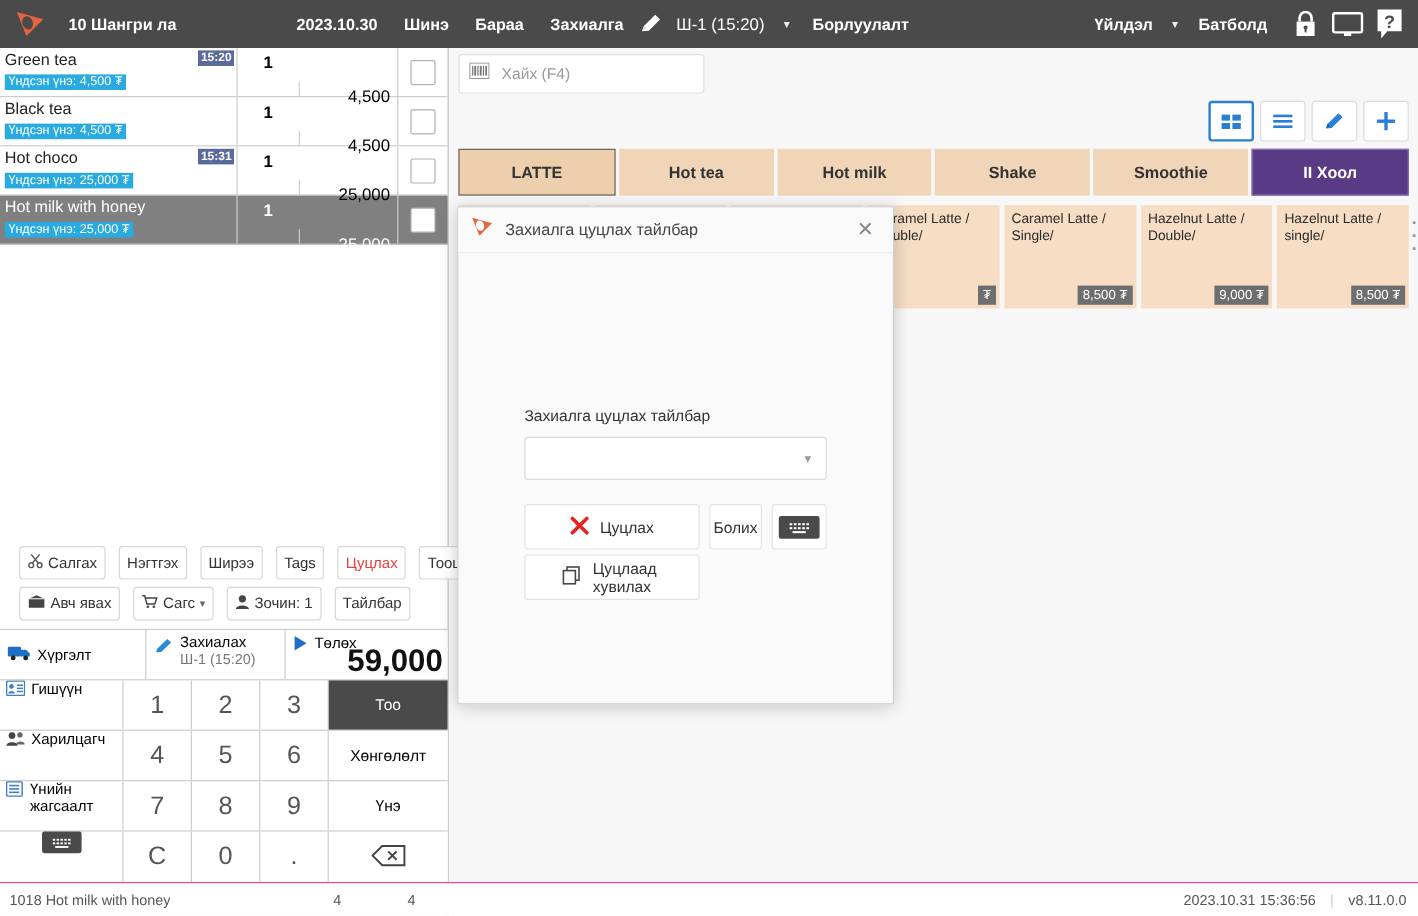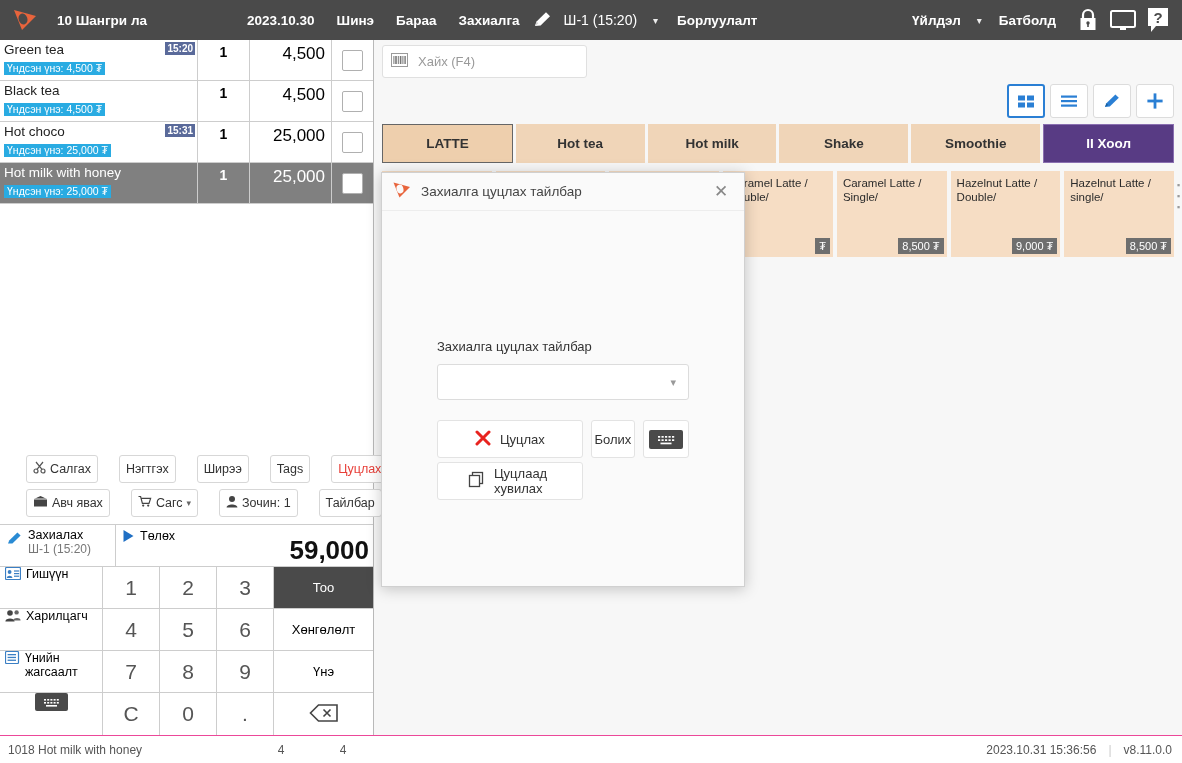--- a/index.html
+++ b/index.html
@@ -45,36 +45,36 @@
   .selected .or-title { color: #fff; }
   .or-sub { display: inline-block; background: #29abe2; color: #fff;
             font-size: 10.5px; line-height: 13px; padding: 0 3px; margin-top: 2px; }
   .or-time { position: absolute; right: 2px; top: 2px; background: #5a6a9a;
              color: #fff; font-size: 10px; font-weight: bold; padding: 0 2px; line-height: 13px; }
   .or-qty { width: 52px; border-left: 1px solid #cdcdcd; display: flex;
             align-items: flex-start; justify-content: center; padding-top: 4px;
             font-size: 14px; font-weight: bold; }
   .or-price { width: 82px; border-left: 1px solid #cdcdcd; display: flex;
               align-items: flex-start; justify-content: flex-end; padding: 4px 6px 0 0;
-              font-size: 17px; }
+              font-size: 14px; margin-top: 28px; }
   .or-check { width: 42px; border-left: 1px solid #cdcdcd; display: flex;
               align-items: center; justify-content: center; }
   .cb { width: 21px; height: 21px; border: 1px solid #b0b0b0;
         background: #fff; border-radius: 2px; }
 
   
   #watermark { position: absolute; top: 200px; left: 0; right: 0;
                display: flex; flex-direction: column; align-items: center;
                opacity: .72; pointer-events: none; z-index: 1; }
   #watermark .wm-text { font-size: 44px; color: #8a8a8a; letter-spacing: -1px;
                         margin-top: -4px; font-family: "DejaVu Sans", sans-serif; }
 
   
   #left-tools { position: absolute; left: 0; right: 0; bottom: 243px; z-index: 3; }
-  .tool-row { display: flex; padding: 3px 16px; gap: 21px; margin-left: 10px; }
+  .tool-row { display: flex; padding: 3px 16px; gap: 11px; }
   .tbtn { background: #fff; border: 1px solid #d7d7d7; border-radius: 3px;
           font-size: 12.5px; color: #333; padding: 4px 6px; white-space: nowrap;
           display: flex; align-items: center; gap: 4px; height: 28px; }
   .tbtn.danger { color: #e8403a; }
   .tbtn svg { flex: none; }
   #anno-left { left: 222px; top: 447px; width: 88px; height: 48px; }
   #anno-dialog { left: 428px; top: 392px; width: 205px; height: 95px; }
 
   
   #pay-area { position: absolute; left: 0; right: 0; bottom: 28px; z-index: 3;
@@ -335,20 +335,31 @@
           <span>Зочин: 1</span>
         </div>
         <div class="tbtn">
           <span>Тайлбар</span>
         </div>
       </div>
     </div>
 
     <div id="pay-area">
       <div class="pay-top">
+        <div class="pay-cell delivery">
+          <span>
+            <svg width="20" height="14" viewBox="0 0 20 14">
+                <rect x="0.5" y="2" width="11" height="8" rx="1" fill="#1f6fc4"></rect>
+                <path d="M11.5 4.4 H15.6 L18.8 7.4 V10 H11.5 Z" fill="#1f6fc4"></path>
+                <circle cx="5" cy="11.3" r="2" fill="#222"></circle>
+                <circle cx="15.4" cy="11.3" r="2" fill="#222"></circle>
+              </svg>
+          </span>
+          <span>Хүргэлт</span>
+        </div>
         <div class="pay-cell order">
           <span style="margin-top:3px;">
             <svg width="17" height="15" viewBox="0 0 17 15">
                 <path d="M2 12.6 L3.2 9.4 L11.4 1.4 L14.6 4.4 L6.4 12.4 Z" fill="#2a8bd4"></path>
               </svg>
           </span>
           <span class="pc-stack">
             <span>Захиалах</span>
             <span class="pc-sub">Ш-1 (15:20)</span>
           </span>

